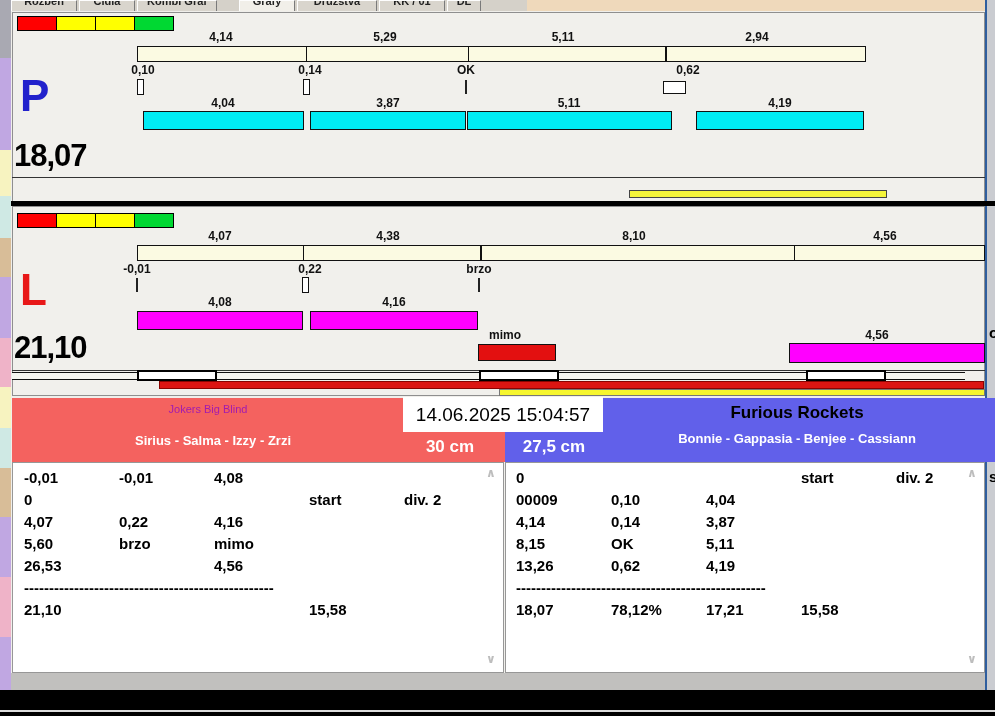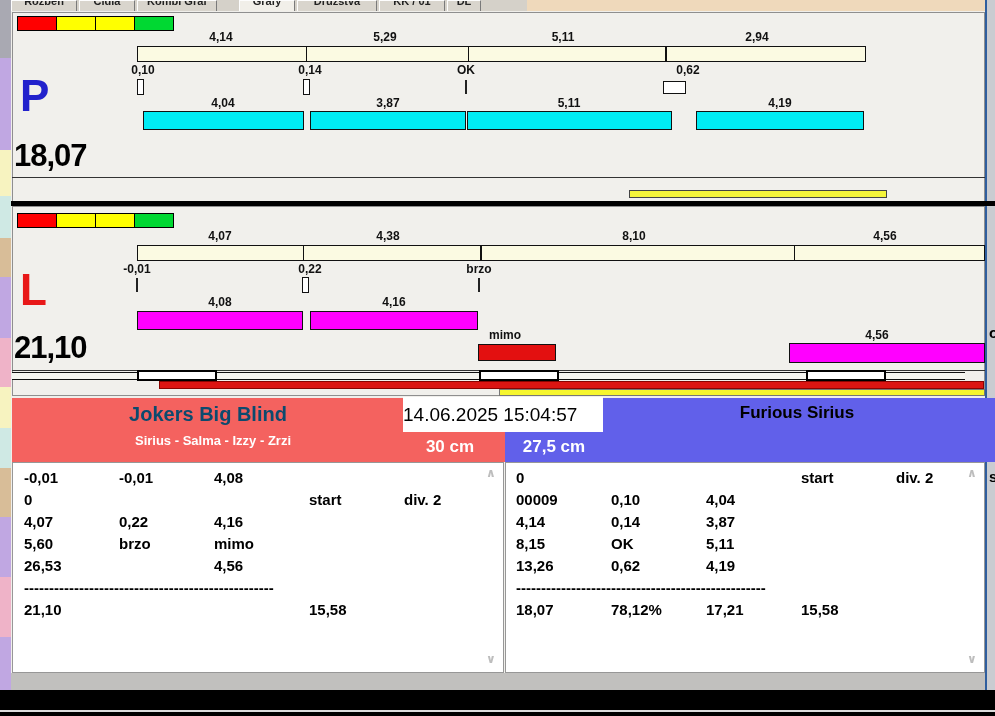--- a/index.html
+++ b/index.html
@@ -173,28 +173,29 @@
   <div class="abs" style="left:12px;top:372px;width:953px;height:8px;background:#f5f5f0;border-top:1px solid #111;border-bottom:1px solid #111"></div>
   <div class="abs" style="left:137px;top:370px;width:80px;height:11px;background:#fdfdfd;border:2px solid #000"></div>
   <div class="abs" style="left:479px;top:370px;width:80px;height:11px;background:#fdfdfd;border:2px solid #000"></div>
   <div class="abs" style="left:806px;top:370px;width:80px;height:11px;background:#fdfdfd;border:2px solid #000"></div>
   <div class="abs" style="left:159px;top:381px;width:825px;height:8px;background:#dc1512;border:1px solid #8a0300"></div>
   <div class="abs" style="left:499px;top:389px;width:486px;height:7px;background:#f6f62e;border:1px solid #777"></div>
 
   <div class="abs" style="left:12px;top:398px;width:493px;height:64px;background:#f4625f"></div>
   <div class="abs" style="left:505px;top:398px;width:490px;height:64px;background:#6160ea"></div>
 
-  <span class="abs cl" style="left:208px;top:403px;font-size:20px;font-weight:bold;color:#0c4a6e;white-space:nowrap">Jokers Big Blind</span>
+  <span class="abs cl" style="left:208px;top:403px;font-size:11px;font-weight:normal;color:#a21caf;white-space:nowrap">Jokers Big Blind</span>
   <span class="abs cl" style="left:213px;top:433px;font-size:13px;font-weight:bold;color:#fff;white-space:nowrap">Sirius - Salma - Izzy - Zrzi</span>
   <span class="abs cl" style="left:450px;top:437px;font-size:17px;font-weight:bold;color:#fff;white-space:nowrap">30 cm</span>
 
-  <span class="abs cl" style="left:797px;top:403px;font-size:17px;font-weight:bold;color:#000;white-space:nowrap">Furious Sirius</span>
+  <span class="abs cl" style="left:797px;top:403px;font-size:17px;font-weight:bold;color:#000;white-space:nowrap">Furious Rockets</span>
+  <span class="abs cl" style="left:797px;top:431px;font-size:13px;font-weight:bold;color:#fff;white-space:nowrap">Bonnie - Gappasia - Benjee - Cassiann</span>
   <span class="abs cl" style="left:554px;top:437px;font-size:17px;font-weight:bold;color:#fff;white-space:nowrap">27,5 cm</span>
 
-  <div class="abs" style="left:403px;top:397px;width:200px;height:35px;background:#fff;">
+  <div class="abs" style="left:403px;top:397px;width:200px;height:35px;background:#fff;text-align:center">
     <span style="font-size:19px;color:#000;line-height:35px;white-space:nowrap">14.06.2025 15:04:57</span>
   </div>
 
   <div class="abs tbl" style="left:12px;top:462px;width:492px;height:211px"></div>
   <div class="abs tbl" style="left:505px;top:462px;width:480px;height:211px"></div>
 
   <span class="abs cell" style="left:24px;top:469px">-0,01</span>
   <span class="abs cell" style="left:119px;top:469px">-0,01</span>
   <span class="abs cell" style="left:214px;top:469px">4,08</span>
   <span class="abs cell" style="left:24px;top:491px">0</span>

